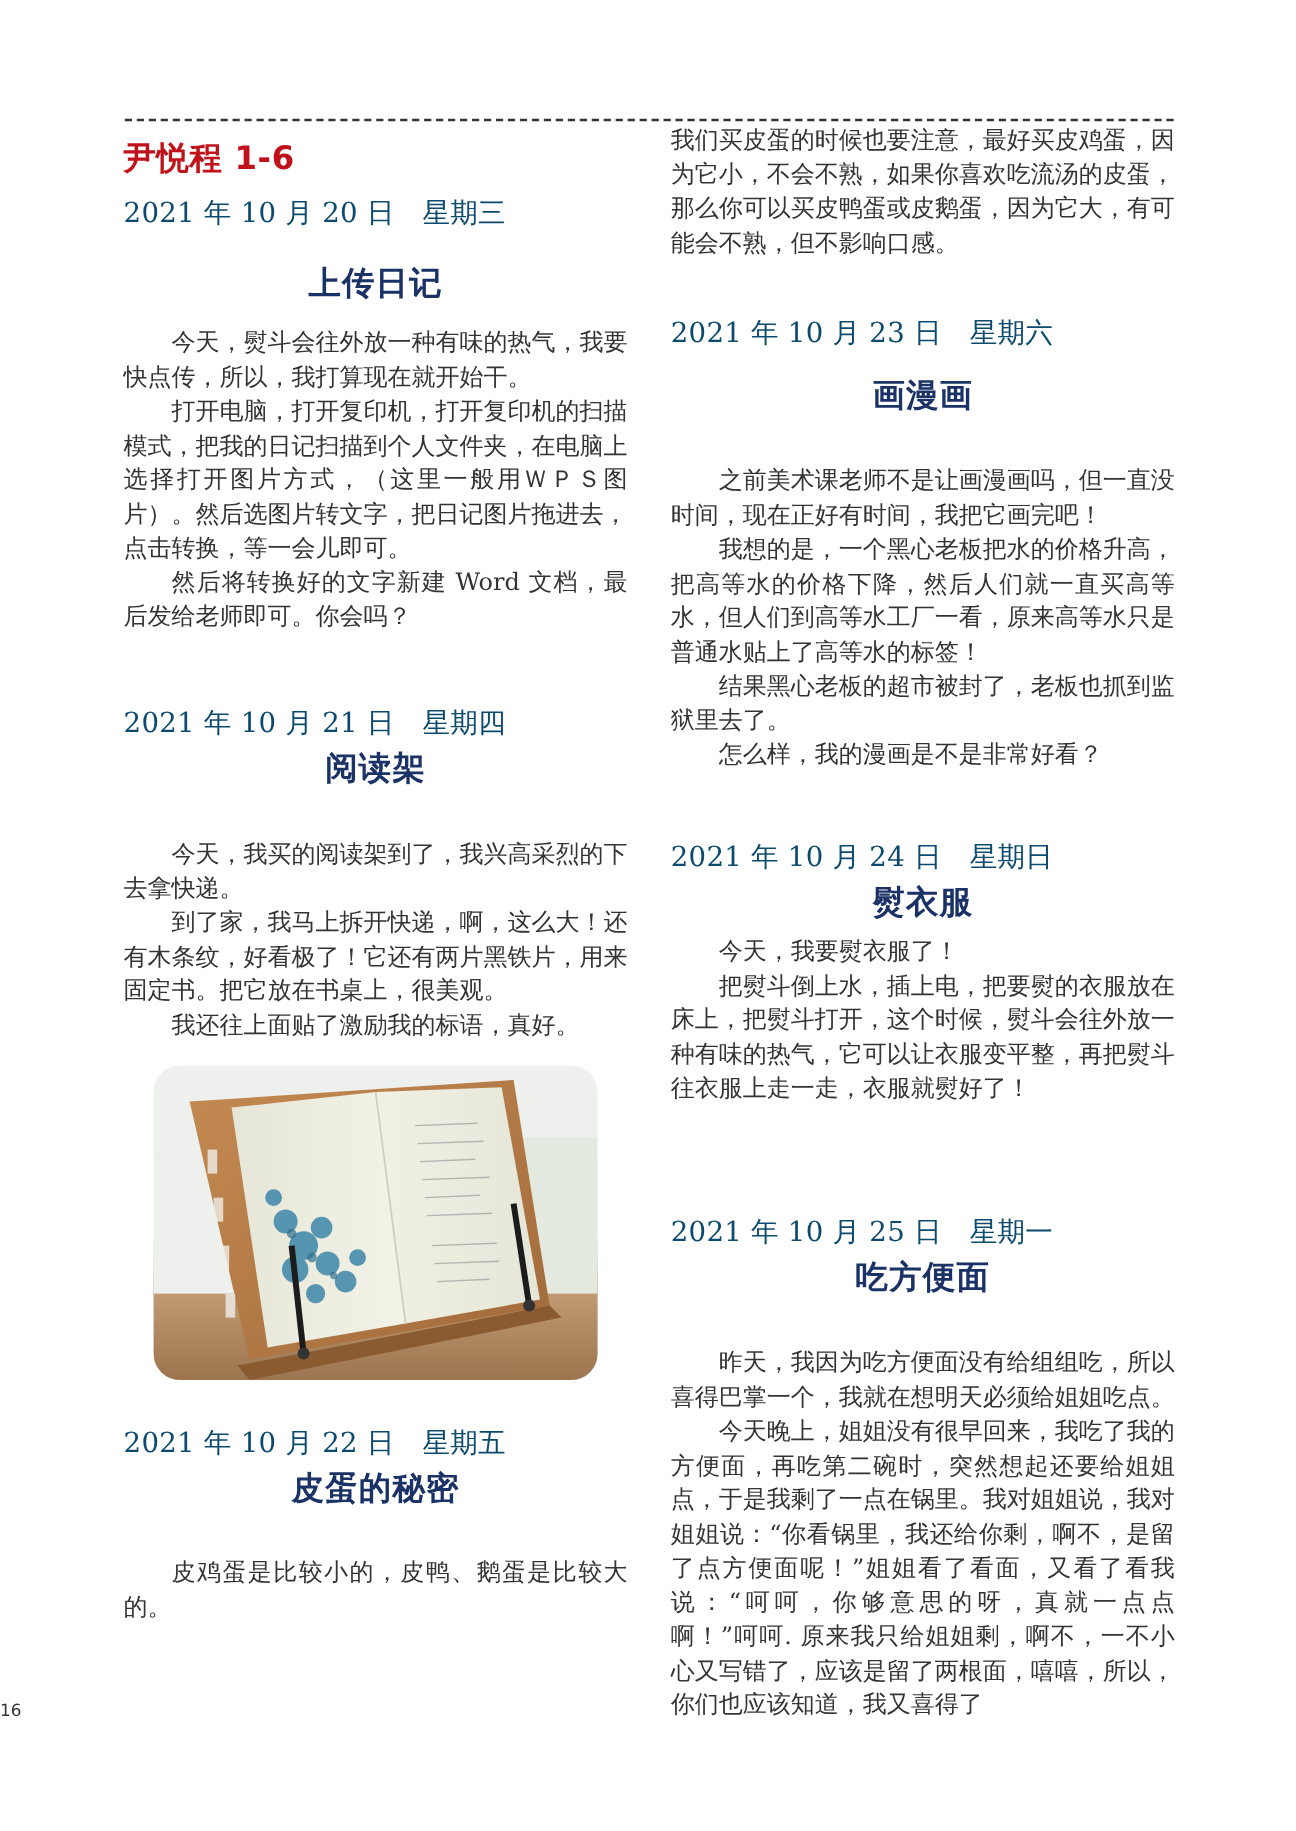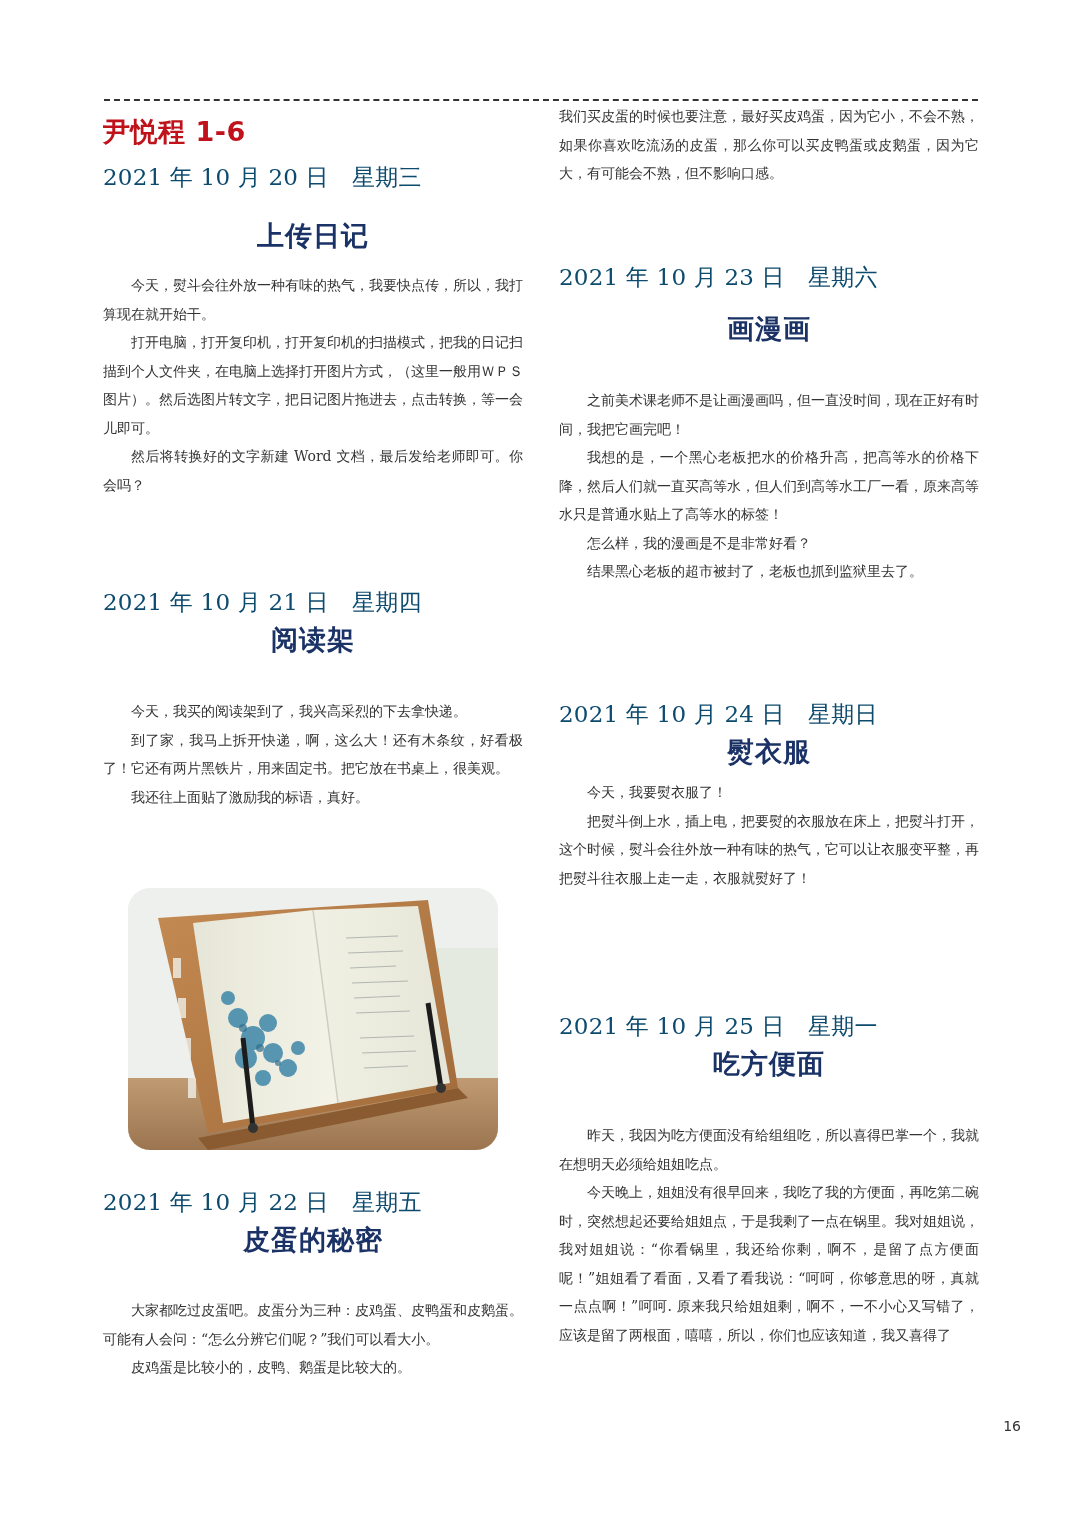--- a/index.html
+++ b/index.html
@@ -1,26 +1,26 @@
 <!DOCTYPE html>
 <html><head>
 <meta charset="utf-8">
 <style>
   html, body { margin: 0; padding: 0; background: #ffffff; }
   body { width: 1080px; height: 1526px; position: relative; overflow: hidden; font-family: "DejaVu Serif", "Liberation Serif", serif; color: #2b2b2b; }
   .rule { position: absolute; left: 104px; top: 99px; width: 874px; height: 0; border-top: 2px dashed #333; }
   .author { position: absolute; left: 103px; top: 114px; font-family: "DejaVu Sans", "Liberation Sans", sans-serif; font-weight: bold; font-size: 27px; color: #c0121b; letter-spacing: 0.5px; white-space: nowrap; }
   .date { position: absolute; font-size: 23px; color: #0c4a6e; white-space: nowrap; letter-spacing: 0.2px; }
   .title { position: absolute; width: 420px; text-align: center; font-family: "DejaVu Sans", "Liberation Sans", sans-serif; font-weight: bold; font-size: 27px; color: #1b3266; letter-spacing: 1px; }
-  .para { position: absolute; width: 420px; font-size: 14px; line-height: 28.5px; color: #333; text-align: justify; }
+  .para { position: absolute; width: 420px; font-size: 20px; line-height: 28.5px; color: #333; text-align: justify; }
   .para p { margin: 0; text-indent: 2em; }
   .para p.noindent { text-indent: 0; }
   .photo { position: absolute; left: 128px; top: 888px; width: 370px; height: 262px; border-radius: 22px; overflow: hidden; background: linear-gradient(180deg, #f2f3f1 0%, #e9ebe8 55%, #b88f67 72%, #a97f57 100%); }
   .photo svg { display: block; }
-  .page-num { position: absolute; left: 0; width: 1021px; top: 1418px; text-align: right; font-family: "DejaVu Sans", "Liberation Sans", sans-serif; font-size: 14px; color: #333; }
+  .page-num { position: absolute; left: 0; width: 1021px; top: 1418px; text-align: left; font-family: "DejaVu Sans", "Liberation Sans", sans-serif; font-size: 14px; color: #333; }
 </style>
 </head>
 <body>
 
 <div class="rule"></div>
 
 <div class="author">尹悦程 1-6</div>
 
 <div>
   <div class="date" style="left:103px; top:162px;">2021 年 10 月 20 日　星期三</div>
@@ -106,37 +106,36 @@
           <rect x="60" y="190" width="8" height="20"></rect>
       </g>
     </svg>
   </div>
 </div>
 
 <div>
   <div class="date" style="left:103px; top:1187px;">2021 年 10 月 22 日　星期五</div>
   <div class="title" style="left:103px; top:1222px;">皮蛋的秘密</div>
   <div class="para" style="left:103px; top:1296px;">
-    <p>大家都吃过皮蛋吧。皮蛋分为三种：皮鸡蛋、皮鸭蛋和皮鹅蛋。可能有人会问：“怎么分辨它们呢？”我们可以看大小。</p>
     <p>皮鸡蛋是比较小的，皮鸭、鹅蛋是比较大的。</p>
   </div>
 </div>
 
 <div class="para" style="left:559px; top:102px;">
   <p class="noindent">我们买皮蛋的时候也要注意，最好买皮鸡蛋，因为它小，不会不熟，如果你喜欢吃流汤的皮蛋，那么你可以买皮鸭蛋或皮鹅蛋，因为它大，有可能会不熟，但不影响口感。</p>
 </div>
 
 <div>
   <div class="date" style="left:559px; top:262px;">2021 年 10 月 23 日　星期六</div>
   <div class="title" style="left:559px; top:311px;">画漫画</div>
   <div class="para" style="left:559px; top:386px;">
     <p>之前美术课老师不是让画漫画吗，但一直没时间，现在正好有时间，我把它画完吧！</p>
     <p>我想的是，一个黑心老板把水的价格升高，把高等水的价格下降，然后人们就一直买高等水，但人们到高等水工厂一看，原来高等水只是普通水贴上了高等水的标签！</p>
+    <p>结果黑心老板的超市被封了，老板也抓到监狱里去了。</p>
     <p>怎么样，我的漫画是不是非常好看？</p>
-    <p>结果黑心老板的超市被封了，老板也抓到监狱里去了。</p>
   </div>
 </div>
 
 <div>
   <div class="date" style="left:559px; top:699px;">2021 年 10 月 24 日　星期日</div>
   <div class="title" style="left:559px; top:734px;">熨衣服</div>
   <div class="para" style="left:559px; top:778px;">
     <p>今天，我要熨衣服了！</p>
     <p>把熨斗倒上水，插上电，把要熨的衣服放在床上，把熨斗打开，这个时候，熨斗会往外放一种有味的热气，它可以让衣服变平整，再把熨斗往衣服上走一走，衣服就熨好了！</p>
   </div>

